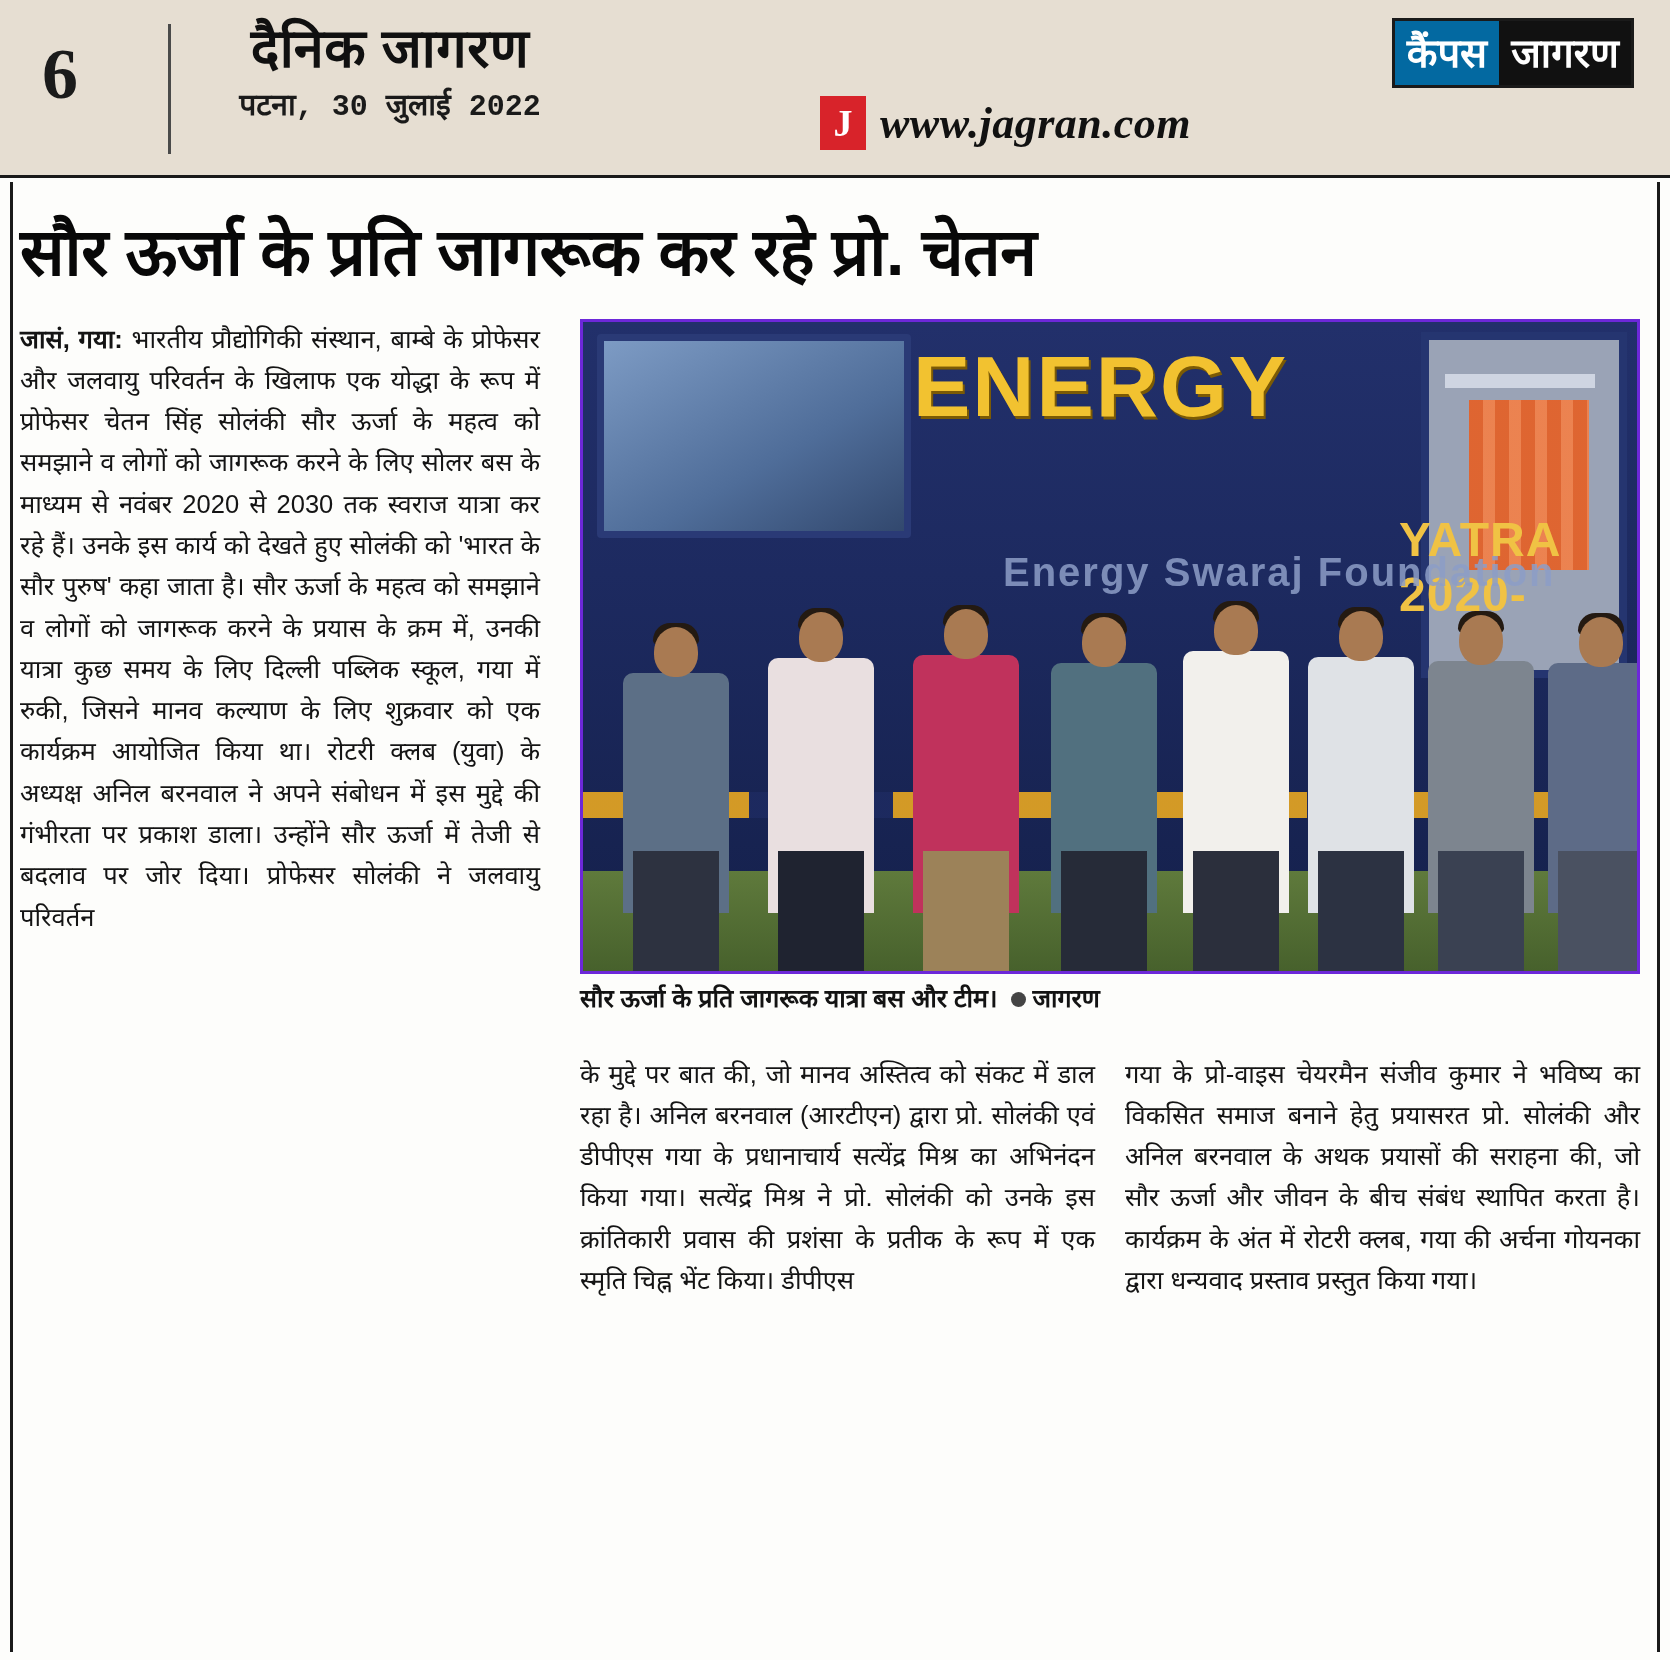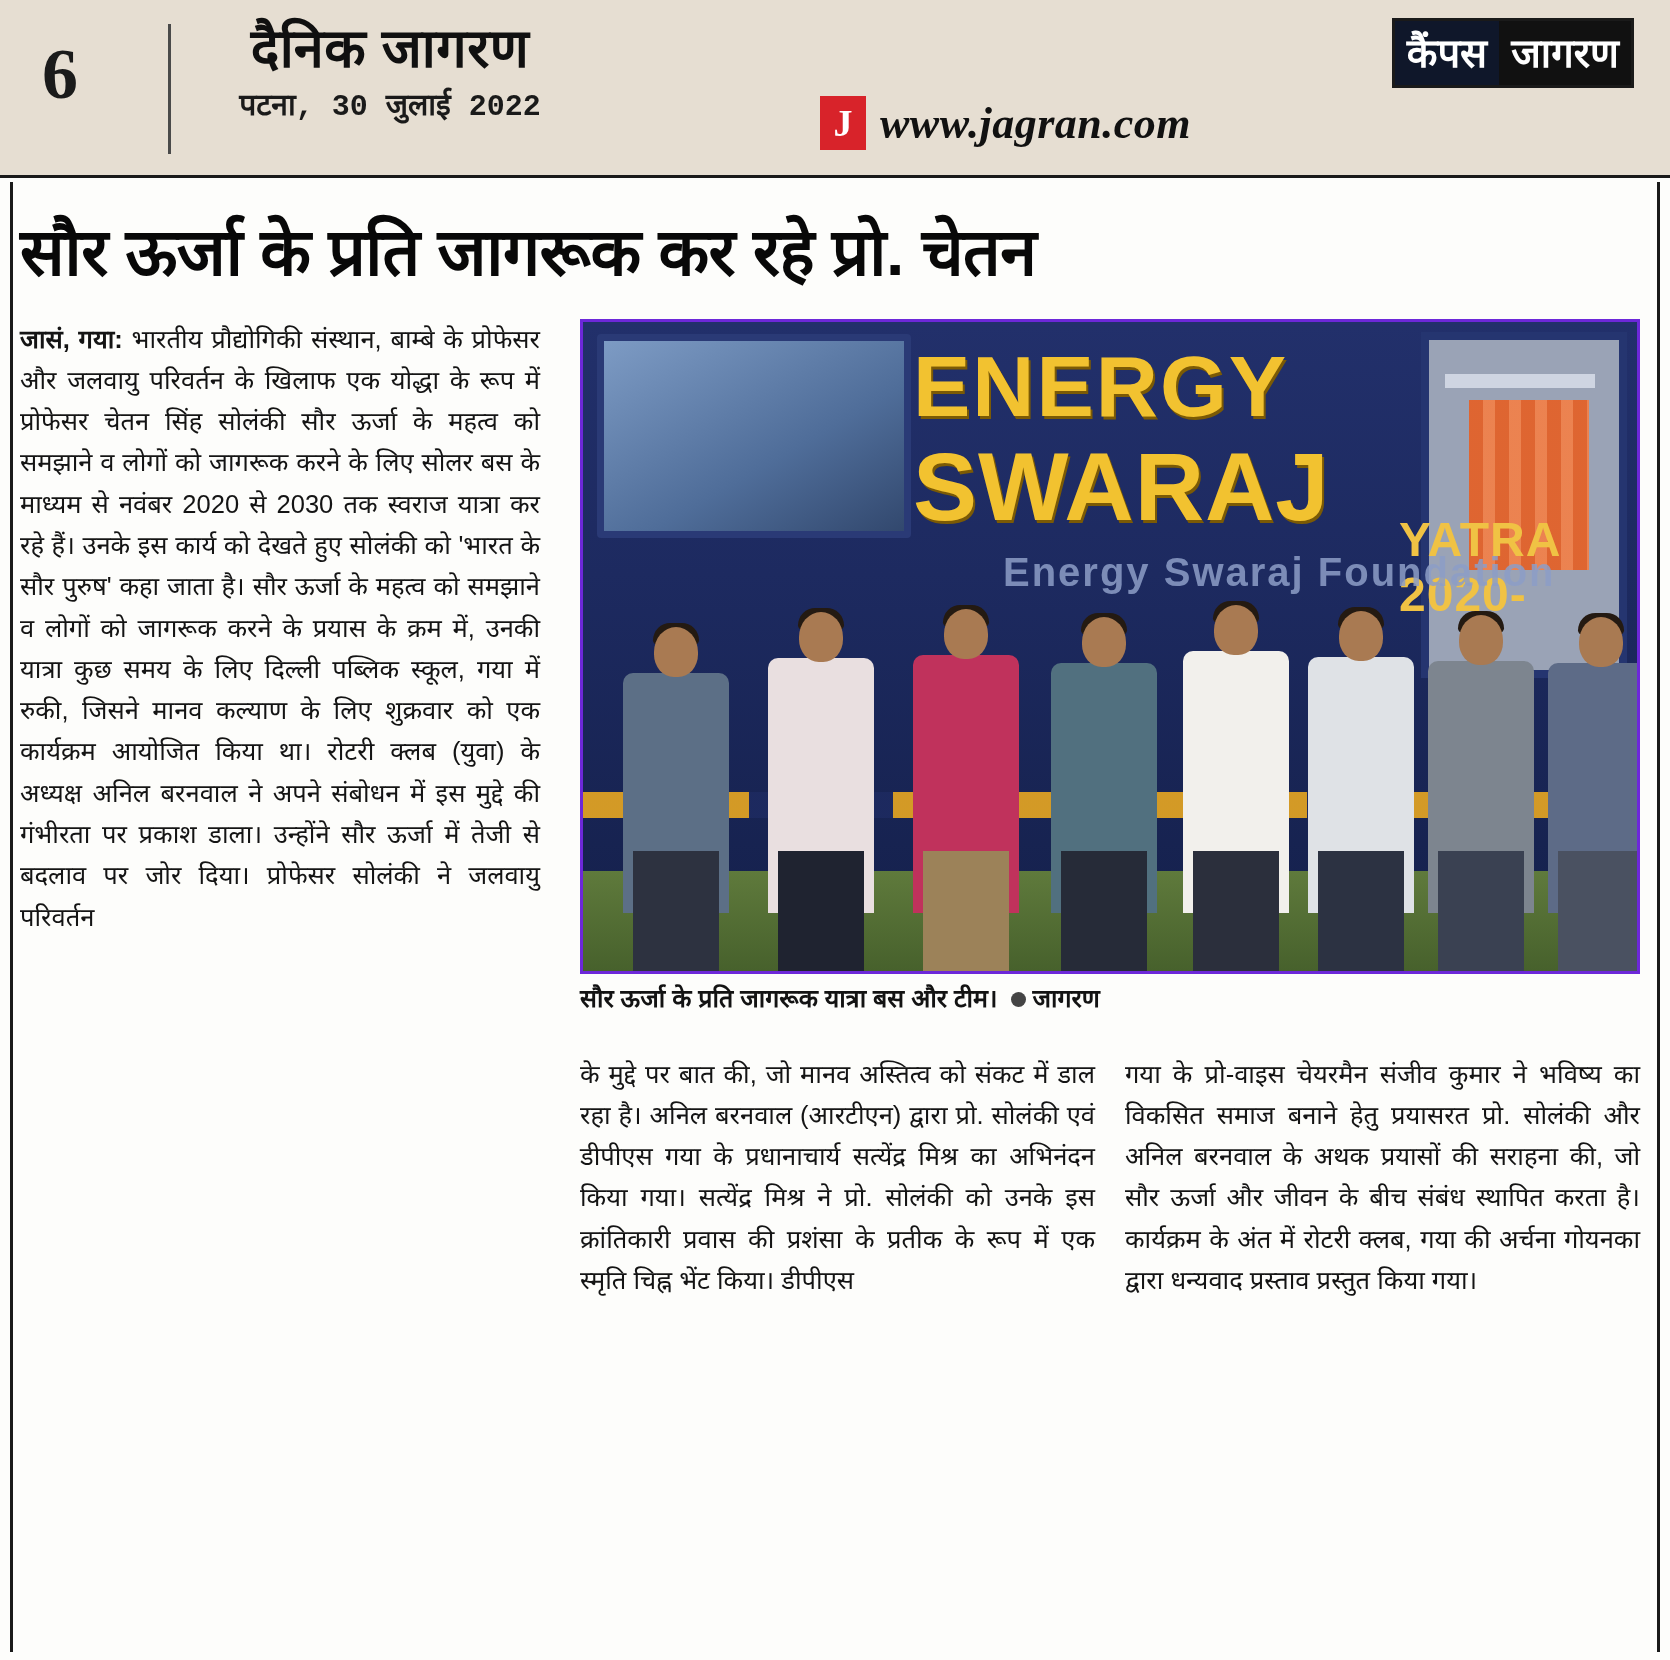--- a/index.html
+++ b/index.html
@@ -103,21 +103,21 @@
   .campus-logo {
     position: absolute;
     right: 36px;
     top: 18px;
     display: flex;
     align-items: stretch;
     border: 3px solid #1a1a1a;
     height: 64px;
   }
   .campus-red {
-    background: #0f172a;
+    background: #0369a1;
     color: #fff;
     font-size: 40px;
     font-weight: bold;
     font-family: "Liberation Sans", sans-serif;
     padding: 2px 12px 6px 12px;
     display: flex;
     align-items: center;
   }
   .campus-black {
     background: #111;
@@ -411,21 +411,20 @@
 
       <div class="photo-area">
         <div class="photo">
           <div class="bus">
             <div class="bus-window"></div>
             <div class="bus-door">
               <div class="door-rail"></div>
               <div class="door-orange"></div>
             </div>
             <div class="energy">ENERGY</div>
-            <div class="swaraj">SWARAJ</div>
             <div class="yatra">YATRA 2020-</div>
             <div class="foundation">Energy Swaraj Foundation</div>
             <div class="bus-stripe"></div>
           </div>
           <div class="ground"></div>
 
           <div class="person" style="left:40px;height:240px;background:#5c6f86;">
             <div class="hair"></div>
               <div class="head"></div>
               <div class="legs"></div>

